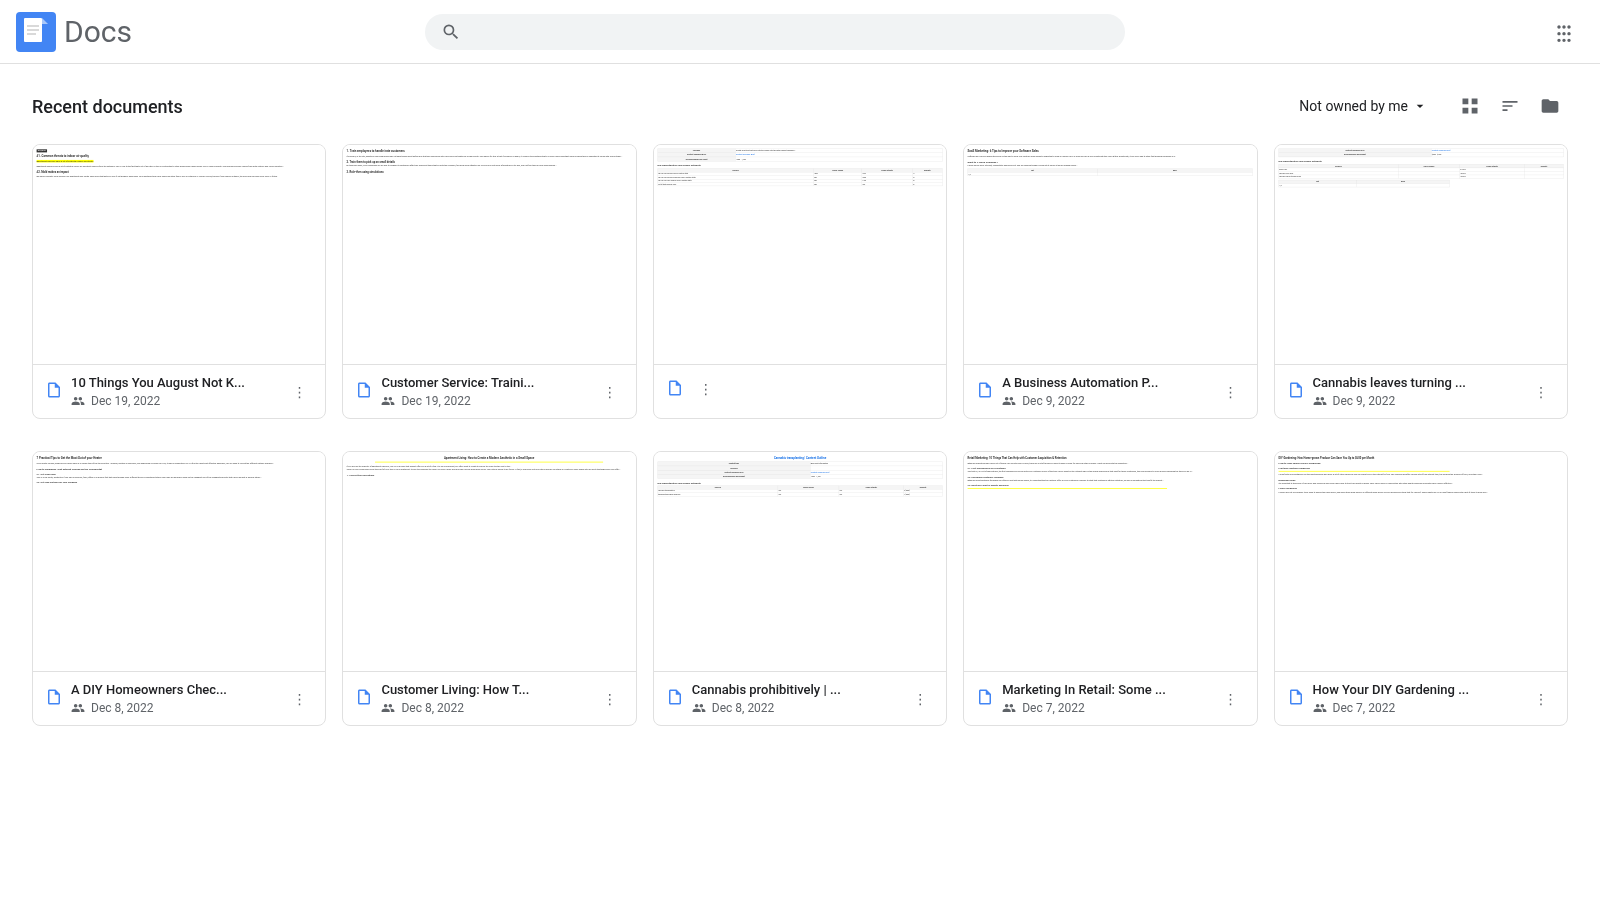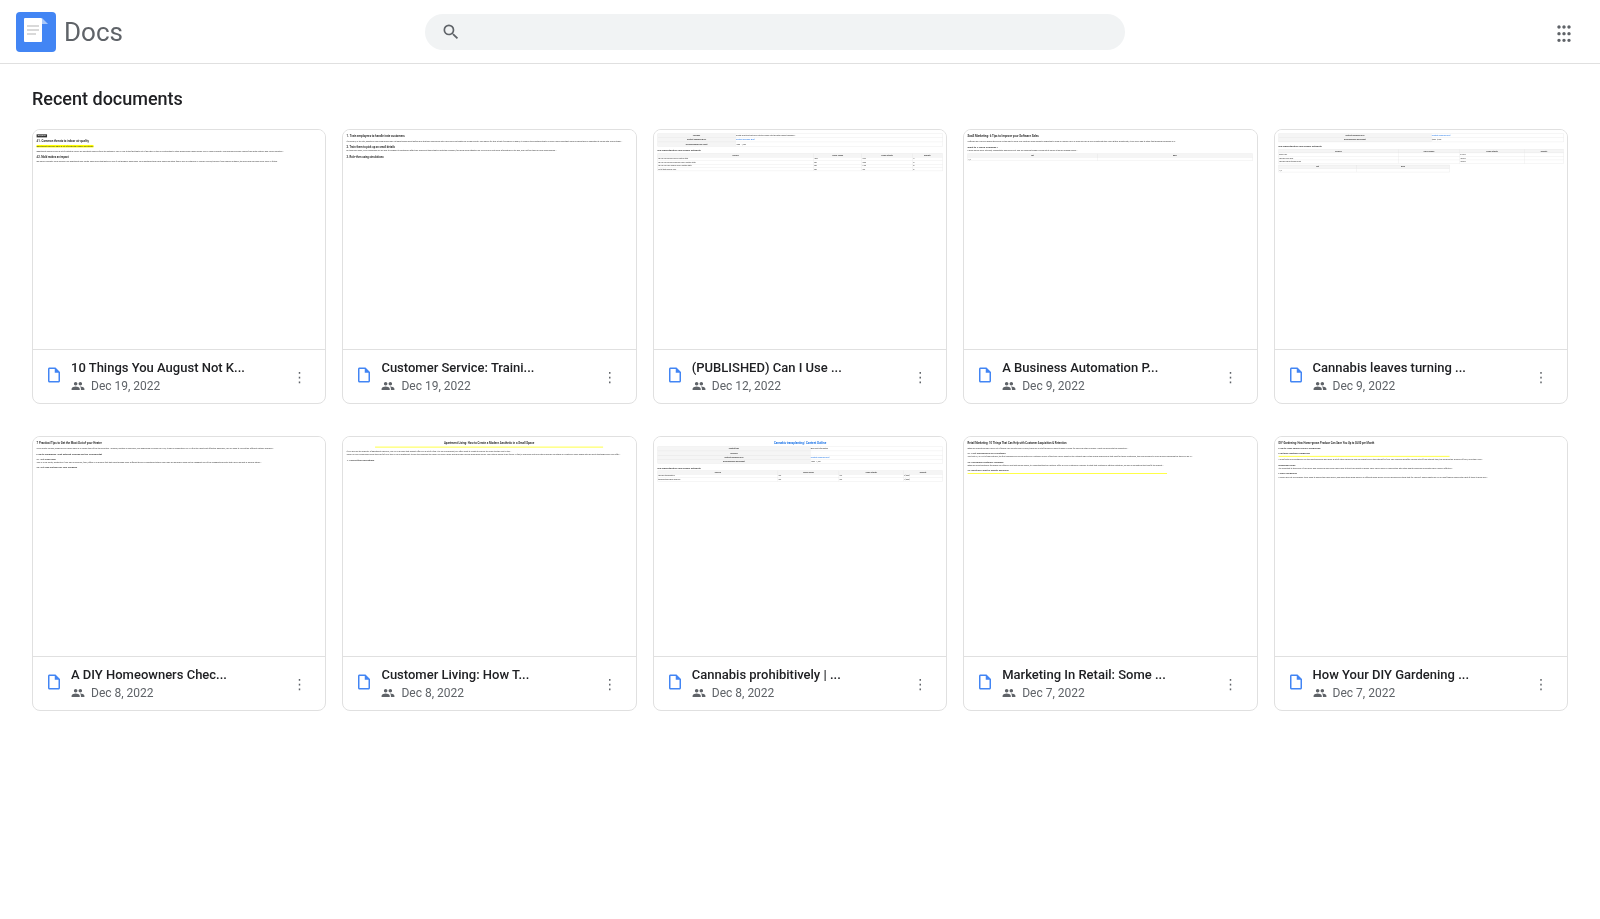--- a/index.html
+++ b/index.html
@@ -21,21 +21,21 @@
       display: flex;
       align-items: center;
       gap: 8px;
       min-width: 200px;
     }
     .logo-icon {
       width: 40px;
       height: 40px;
     }
     .logo-text {
-      font-size: 26px;
+      font-size: 30px;
       color: #5f6368;
       font-weight: 400;
     }
     .search-bar {
       flex: 1;
       max-width: 700px;
       margin: 0 auto;
       display: flex;
       align-items: center;
       background: #f1f3f4;
@@ -217,20 +217,45 @@
       </svg>
     </div>
   </div>
 </div>
 
 <div class="scroll-container">
 <div class="main">
 
   <div class="toolbar">
     <span class="section-title">Recent documents</span>
+    <div class="toolbar-right">
+      <div class="filter-btn">
+        <span>Not owned by me</span>
+        <svg width="16" height="16" viewBox="0 0 24 24" fill="#202124">
+              <path d="M7 10l5 5 5-5z"></path>
+            </svg>
+      </div>
+      <div class="view-icons">
+        <div class="view-icon-btn">
+          <svg width="20" height="20" viewBox="0 0 24 24" fill="#5f6368">
+                <path d="M3 3h7v7H3V3zm0 11h7v7H3v-7zm11-11h7v7h-7V3zm0 11h7v7h-7v-7z"></path>
+              </svg>
+        </div>
+        <div class="view-icon-btn">
+          <svg width="20" height="20" viewBox="0 0 24 24" fill="#5f6368">
+                <path d="M3 18h6v-2H3v2zm0-5h12v-2H3v2zm0-7v2h18V6H3z"></path>
+              </svg>
+        </div>
+        <div class="view-icon-btn">
+          <svg width="20" height="20" viewBox="0 0 24 24" fill="#5f6368">
+                <path d="M10 4H4c-1.1 0-1.99.9-1.99 2L2 18c0 1.1.9 2 2 2h16c1.1 0 2-.9 2-2V8c0-1.1-.9-2-2-2h-8l-2-2z"></path>
+              </svg>
+        </div>
+      </div>
+    </div>
   </div>
 
   <div class="doc-grid">
 
     <div class="doc-card">
       <div class="doc-preview">
         <div style="transform:scale(0.18);transform-origin:top left;width:555%;position:absolute;top:0;left:0;padding:20px;font-size:13px;line-height:1.6;">
           <div style="font-size:8px;background:#333;color:#fff;padding:2px 6px;display:inline-block;margin-bottom:8px;">AIR QUALITY</div>
           <div style="font-weight:bold;font-size:16px;margin-bottom:6px;">#1. Common threats to indoor air quality</div>
           <div style="background:#ffff00;display:inline;font-size:12px;">Apartment dwellers have a lot of potential indoor pollutants</div>
@@ -341,29 +366,20 @@
                   </tr>
           </tbody>
               </table>
         </div>
       </div>
       <div class="doc-info">
         <div class="doc-icon">
           <svg width="18" height="18" viewBox="0 0 24 24" fill="#4285F4">
                 <path d="M14 2H6c-1.1 0-2 .9-2 2v16c0 1.1.89 2 1.99 2H18c1.1 0 2-.9 2-2V8l-6-6zm4 18H6V4h7v5h5v11z"></path>
               </svg>
-        </div>
-        <div class="doc-info-text">
-          <div class="doc-title">(PUBLISHED) Can I Use ...</div>
-          <div class="doc-meta">
-            <svg width="14" height="14" viewBox="0 0 24 24" fill="#5f6368">
-                  <path d="M16 11c1.66 0 2.99-1.34 2.99-3S17.66 5 16 5c-1.66 0-3 1.34-3 3s1.34 3 3 3zm-8 0c1.66 0 2.99-1.34 2.99-3S9.66 5 8 5C6.34 5 5 6.34 5 8s1.34 3 3 3zm0 2c-2.33 0-7 1.17-7 3.5V19h14v-2.5c0-2.33-4.67-3.5-7-3.5zm8 0c-.29 0-.62.02-.97.05 1.16.84 1.97 1.97 1.97 3.45V19h6v-2.5c0-2.33-4.67-3.5-7-3.5z"></path>
-                </svg>
-            <span>Dec 12, 2022</span>
-          </div>
         </div>
         <div class="more-btn">⋮</div>
       </div>
     </div>
 
     <div class="doc-card">
       <div class="doc-preview">
         <div style="transform:scale(0.18);transform-origin:top left;width:555%;position:absolute;top:0;left:0;padding:20px;font-size:13px;line-height:1.6;">
           <div style="font-weight:bold;font-size:16px;margin-bottom:8px;">SaaS Marketing: 6 Tips to Improve your Software Sales</div>
           <p style="font-size:11px;color:#333;">Software as a Service applications are on the way to grow. The solution SaaS market is expected to grow by roughly 20% in 2022 and has a 33% growth rate this year. At this growth rate, it will likely lead to other fast-growing programs in IT.</p>

